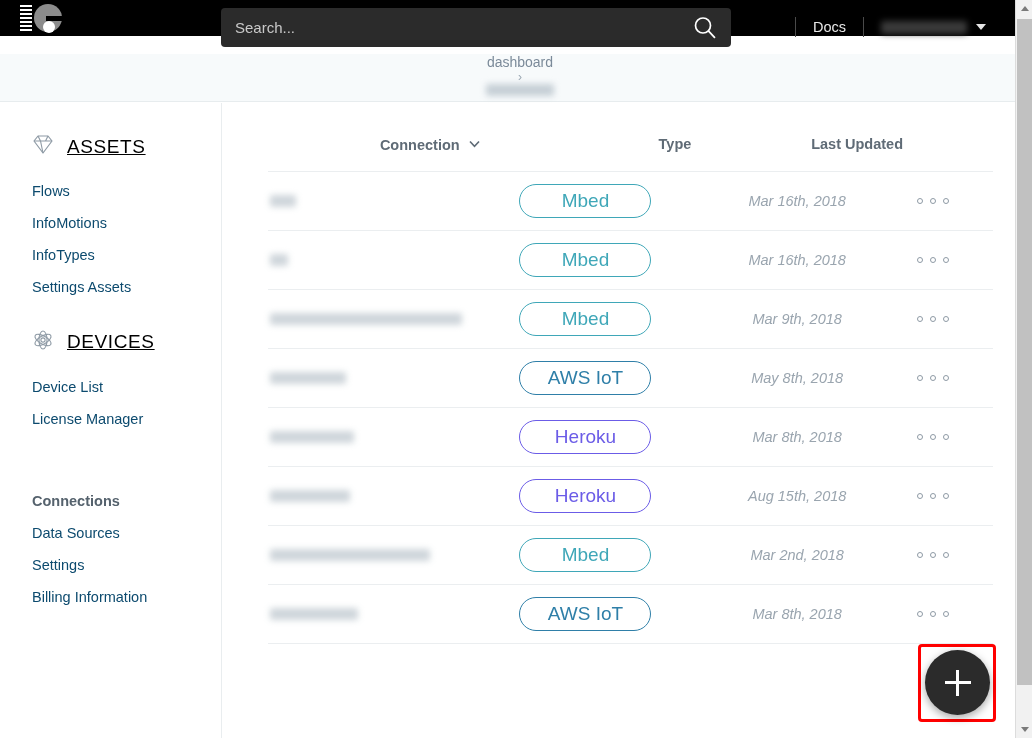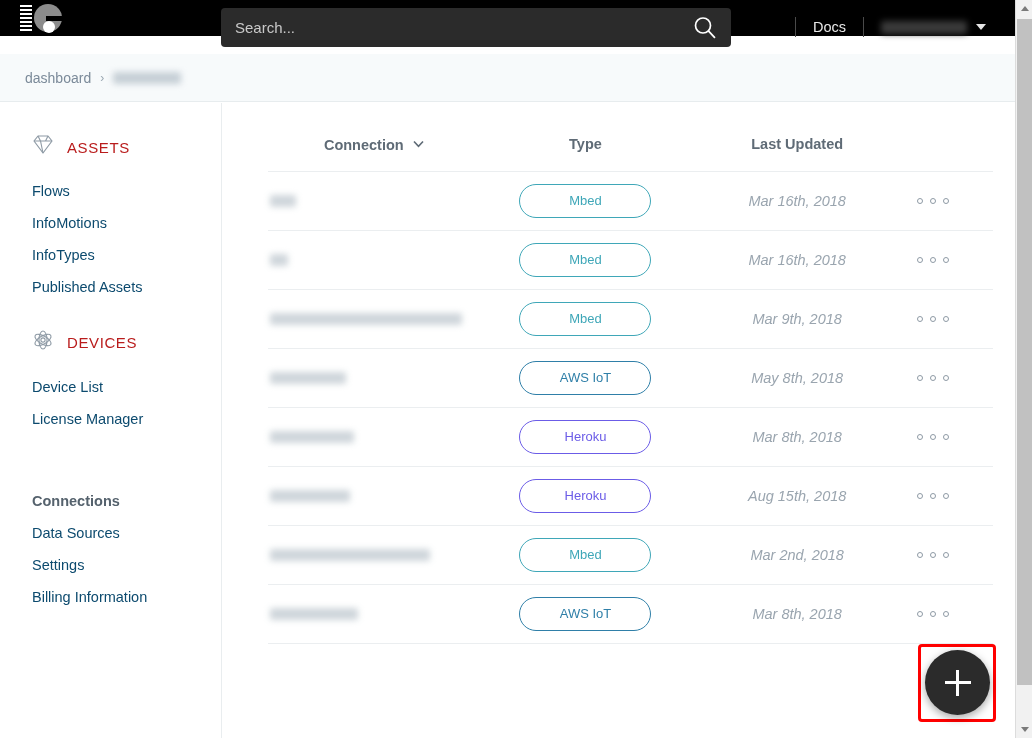--- a/index.html
+++ b/index.html
@@ -71,20 +71,21 @@
   }
 
   
   .crumbbar {
     position: absolute; top: 54px; left: 0;
     width: 1015px; height: 48px;
     background: #f7fafb;
     border-bottom: 1px solid #e7ecee;
     display: flex; align-items: center;
     padding-left: 25px;
+    flex-direction: column;
   }
   .crumb {
     font-size: 14px; color: #7b8a99; cursor: pointer;
   }
   .crumb-sep { color: #9aa7b2; font-size: 12px; margin: 0 9px; }
   .crumb-redact {
     width: 68px; height: 12px; border-radius: 2px;
     background: #c6cfd6; filter: blur(3.2px);
   }
 
@@ -94,21 +95,21 @@
     width: 222px; height: 635px;
     background: #ffffff;
     border-right: 1px solid #e9edef;
     padding-top: 32px;
   }
   .sec-head {
     display: flex; align-items: center; gap: 13px;
     padding-left: 32px; margin-bottom: 16px;
   }
   .sec-head .lbl {
-    font-size: 15px; color: #b91c1c; letter-spacing: 0.6px;
+    font-size: 19px; color: #000000; letter-spacing: 0.6px; text-decoration: underline;
   }
   .sb-item {
     display: block; padding: 0 0 0 32px;
     font-size: 14.5px; color: #0c4a6e; cursor: pointer;
     line-height: 32px;
   }
   .sb-item.active { color: #55626d; font-weight: bold; margin-top: 24px; }
   .sb-gap { height: 26px; }
 
   
@@ -117,21 +118,21 @@
     width: 793px; height: 635px;
     background: #ffffff;
     overflow: hidden;
   }
   table.conn {
     width: 725px; margin-left: 46px; border-collapse: collapse;
     table-layout: fixed;
   }
   table.conn th {
     font-size: 14.5px; color: #5f6b76; font-weight: bold;
-    text-align: center; padding: 32px 0 18px 0;
+    text-align: right; padding: 32px 0 18px 0;
     border-bottom: 1px solid #ebeef0;
   }
   th.c-type, th.c-date { text-align: center; }
   th.c-act { width: 90px; }
   td.col-name { width: 290px; }
   td.col-type { width: 185px; }
   td.col-date { width: 160px; font-style: italic; }
   td.col-act  { width: 90px; }
   table.conn td {
     padding: 0; height: 59px; vertical-align: middle;
@@ -145,21 +146,21 @@
   }
 
   .name-redact {
     height: 12px; border-radius: 2px; background: #cfd6db;
     filter: blur(3.4px); margin-left: 2px;
   }
 
   .pill {
     display: block; width: 132px; margin: 0 auto;
     height: 34px; line-height: 32px; text-align: center;
-    border-radius: 18px; font-size: 13px;
+    border-radius: 18px; font-size: 19px;
     background: #ffffff; cursor: pointer;
     border: 1px solid currentColor;
   }
 
   .date {
     display: block; text-align: center;
     font-size: 14.5px; color: #9aa5af;
   }
 
   .dots {
@@ -278,21 +279,21 @@
         <svg width="22" height="20" viewBox="0 0 22 20">
           <path d="M2 6 L6 1 H16 L20 6 L11 18 Z" fill="none" stroke="#8e9aa5" stroke-width="1.2" stroke-linejoin="round"></path>
           <path d="M2 6 H20 M6 1 L8.5 6 L11 18 M16 1 L13.5 6" fill="none" stroke="#8e9aa5" stroke-width="1.1"></path>
         </svg>
       </span>
       <span class="lbl">ASSETS</span>
     </div>
     <a class="sb-item">Flows</a>
     <a class="sb-item">InfoMotions</a>
     <a class="sb-item">InfoTypes</a>
-    <a class="sb-item">Published Assets</a>
+    <a class="sb-item">Settings Assets</a>
 
     <div class="sb-gap"></div>
 
     <div class="sec-head">
       <span>
         <svg width="22" height="22" viewBox="0 0 22 22">
           <g fill="none" stroke="#8e9aa5" stroke-width="1.1">
             <ellipse cx="11" cy="11" rx="4" ry="9"></ellipse>
             <ellipse cx="11" cy="11" rx="4" ry="9" transform="rotate(60 11 11)"></ellipse>
             <ellipse cx="11" cy="11" rx="4" ry="9" transform="rotate(120 11 11)"></ellipse>

